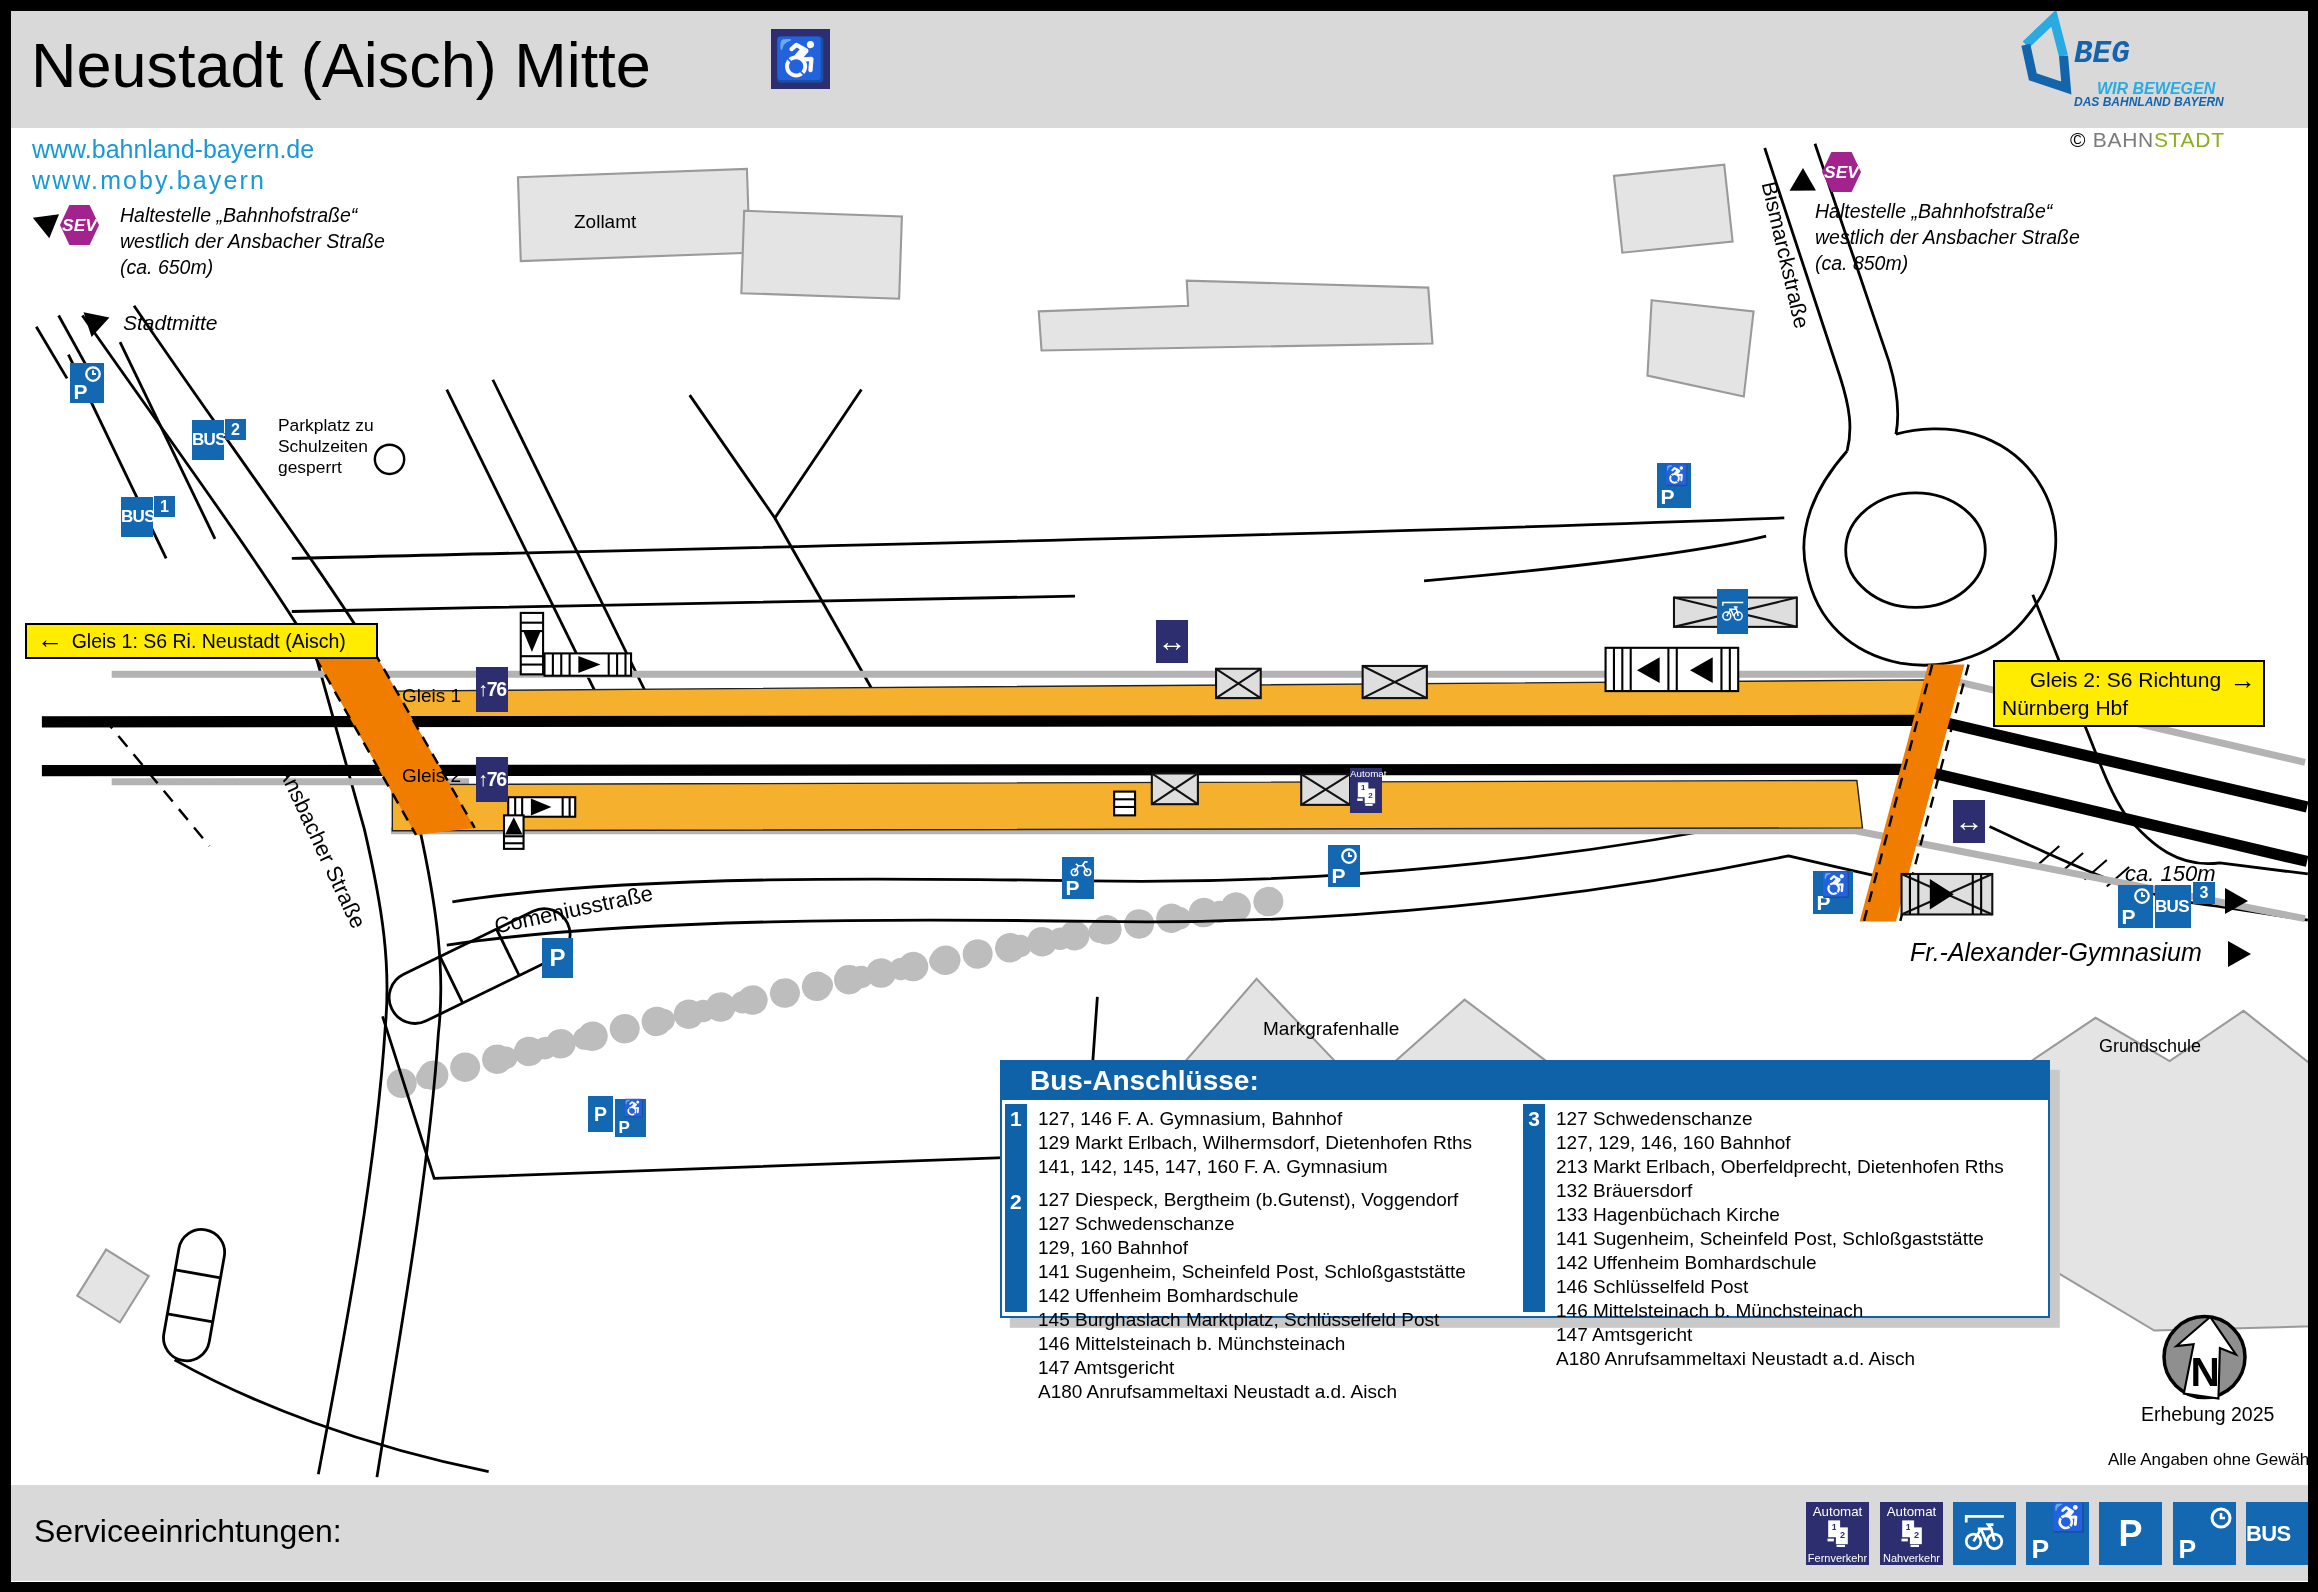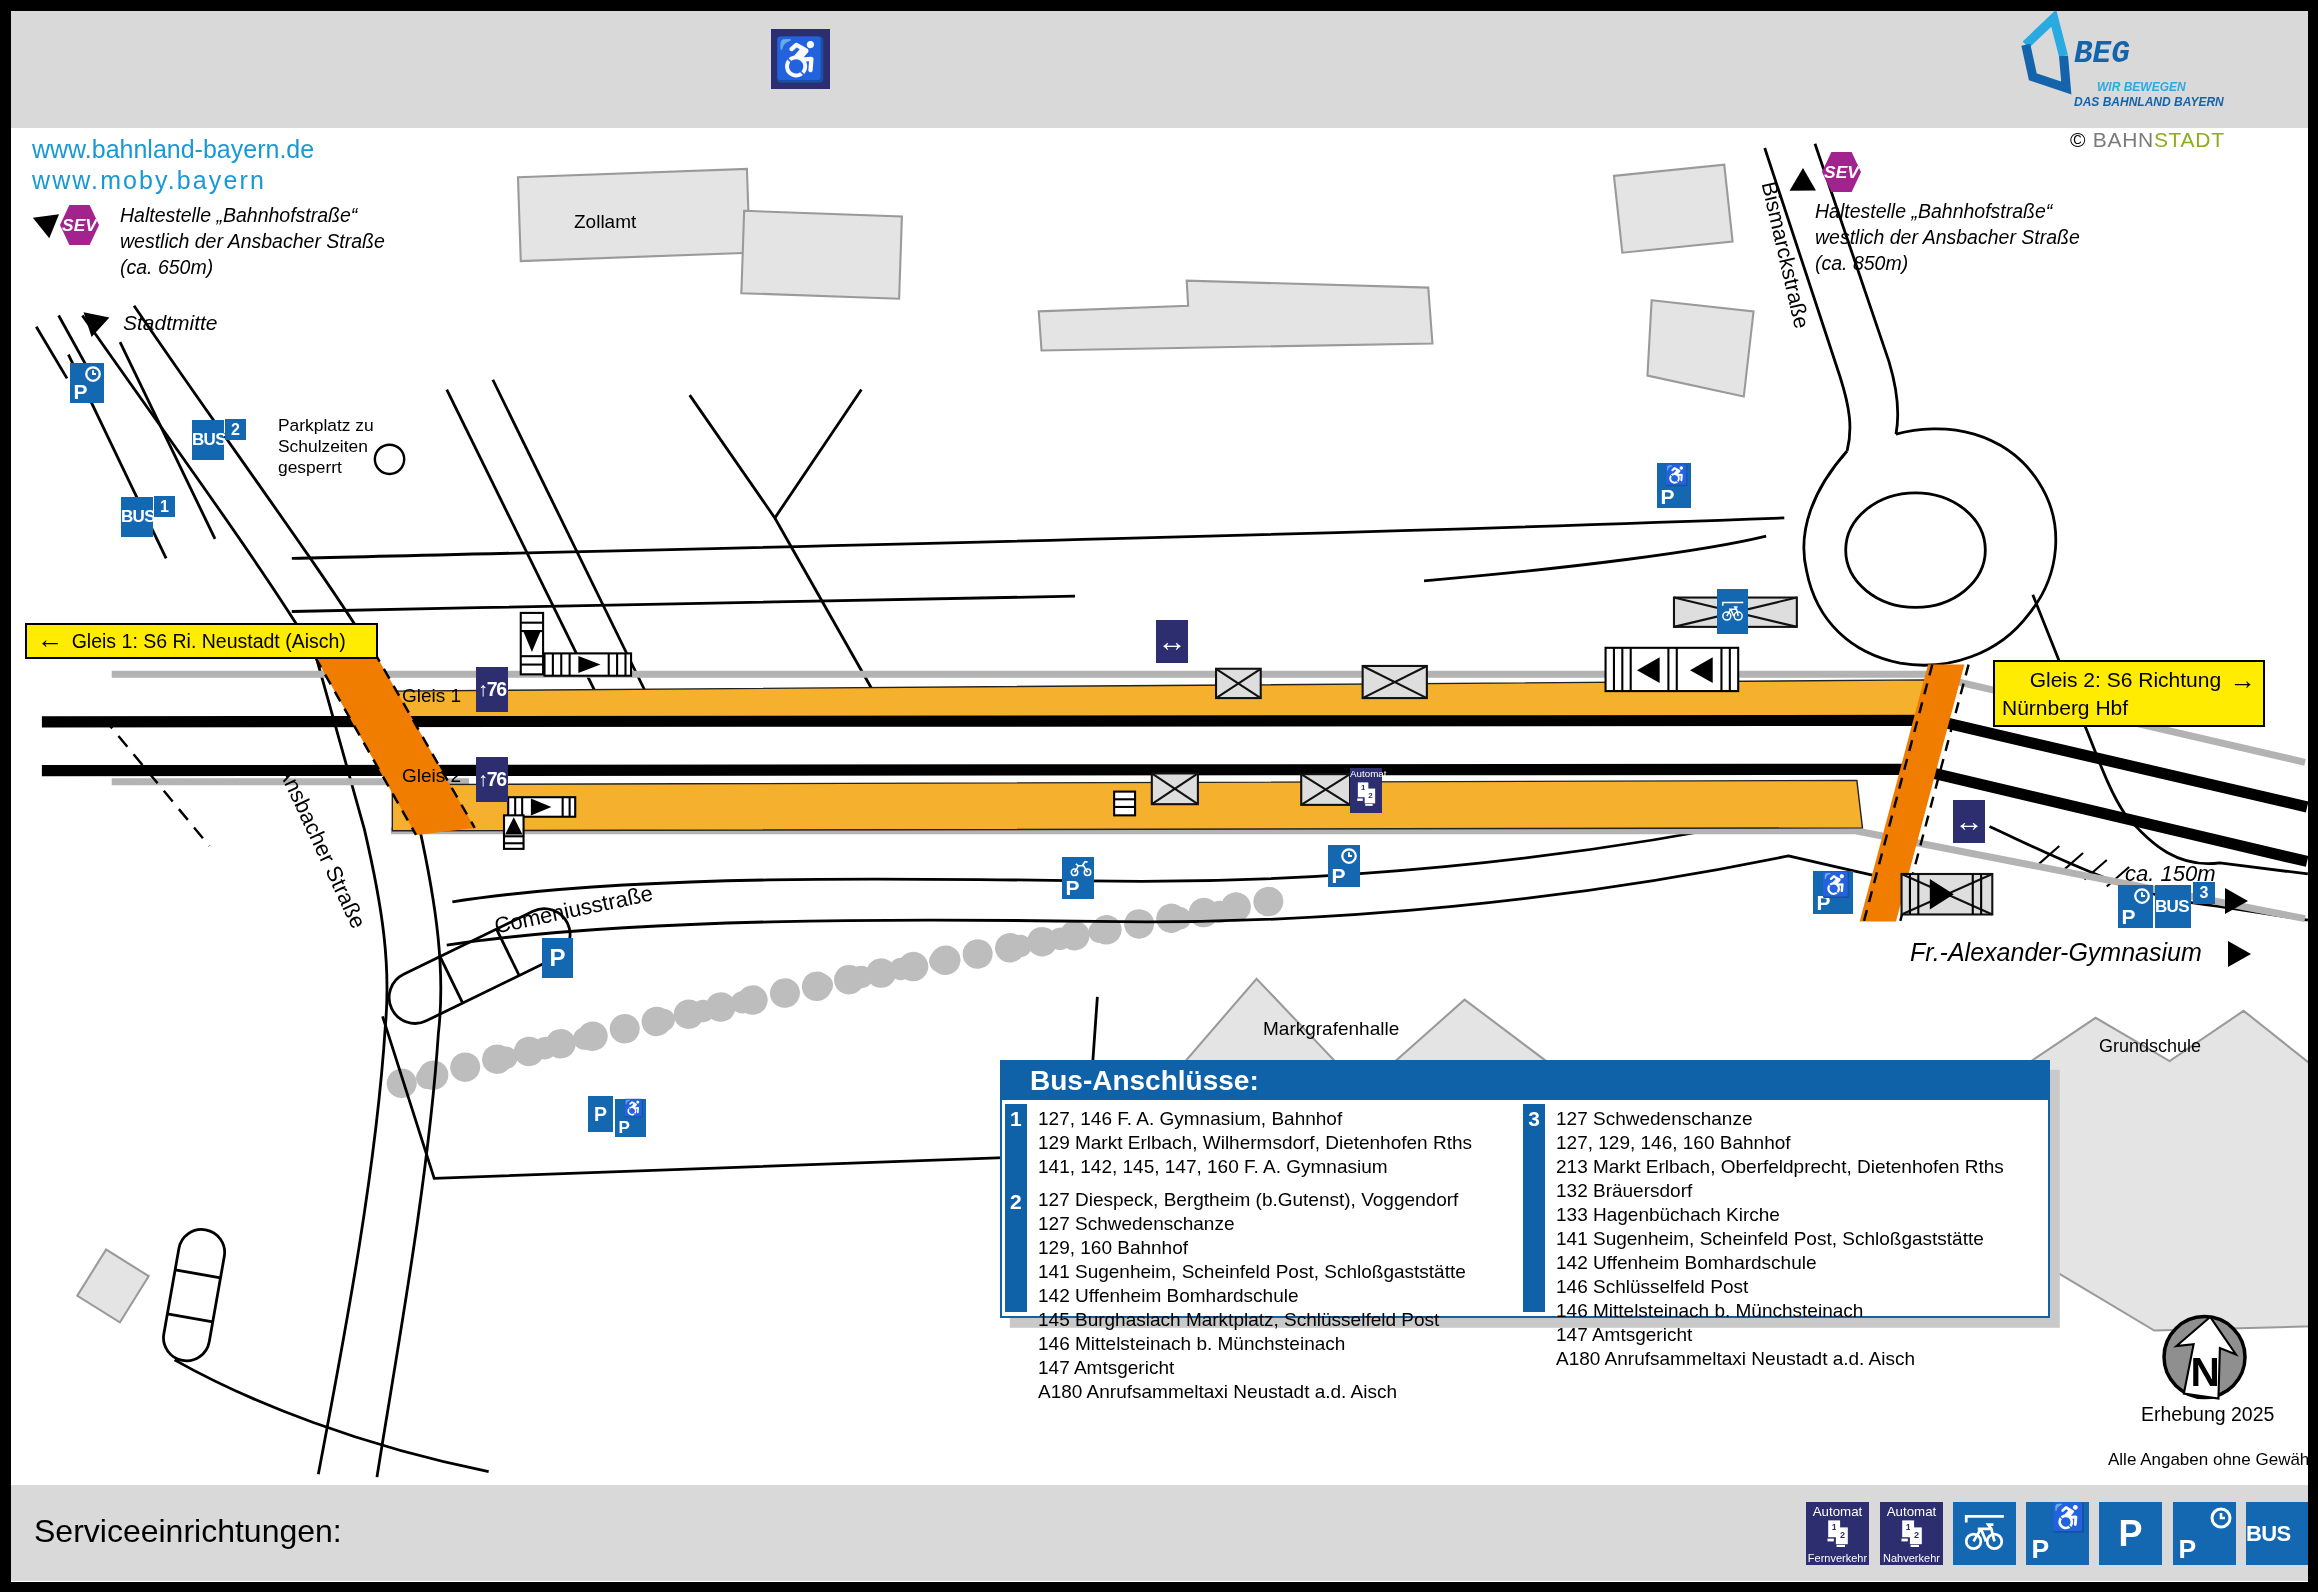--- a/index.html
+++ b/index.html
@@ -228,25 +228,26 @@
       <polygon points="62,4 106,52 82,46 90,118 40,118 44,46 20,52" fill="#fff" stroke="#000" stroke-width="3" transform="rotate(8 62 62)"></polygon>
       <text x="42" y="104" font-size="58" font-weight="bold" fill="#000">N</text>
     </g>
 
     <g transform="translate(2892,14)">
       <polyline points="10,50 50,12 64,66" stroke="#29abe2" stroke-width="13" fill="none"></polyline>
       <polyline points="64,66 68,112 20,96 10,50" stroke="#1464ab" stroke-width="13" fill="none"></polyline>
     </g>
   </svg>
 
+  <div class="lbl" style="left:31px;top:29px;font-size:63px;">Neustadt (Aisch) Mitte</div>
   <div class="ic nv abs" style="left:771px;top:29px;width:59px;height:60px;">
     <span class="pC" style="font-size:42px;">♿</span>
   </div>
   <div class="lbl" style="left:2074px;top:36px;font-size:31px;font-weight:bold;font-style:italic;color:#1464ab;font-family:Liberation Mono, monospace;">BEG</div>
-  <div class="lbl" style="left:2097px;top:80px;font-size:12px;font-weight:bold;font-style:italic;color:#29abe2;">WIR BEWEGEN</div>
+  <div class="lbl" style="left:2097px;top:80px;font-size:16px;font-weight:bold;font-style:italic;color:#29abe2;">WIR BEWEGEN</div>
   <div class="lbl" style="left:2074px;top:95px;font-size:12px;font-weight:bold;font-style:italic;color:#1464ab;">DAS BAHNLAND BAYERN</div>
   <div class="lbl" style="left:2070px;top:128px;font-size:21px;letter-spacing:0.7px;">
     <span>©</span>
     <span style="color:#7b7b7b;">BAHN</span><span style="color:#8dad1c;">STADT</span>
   </div>
 
   <div class="lbl" style="left:32px;top:135px;font-size:25px;color:#1899d6;">www.bahnland-bayern.de</div>
   <div class="lbl" style="left:32px;top:166px;font-size:25px;color:#1899d6;letter-spacing:2.1px;">www.moby.bayern</div>
 
   <div class="tri triL" style="left:32px;top:209px;transform:rotate(22deg);"></div>

